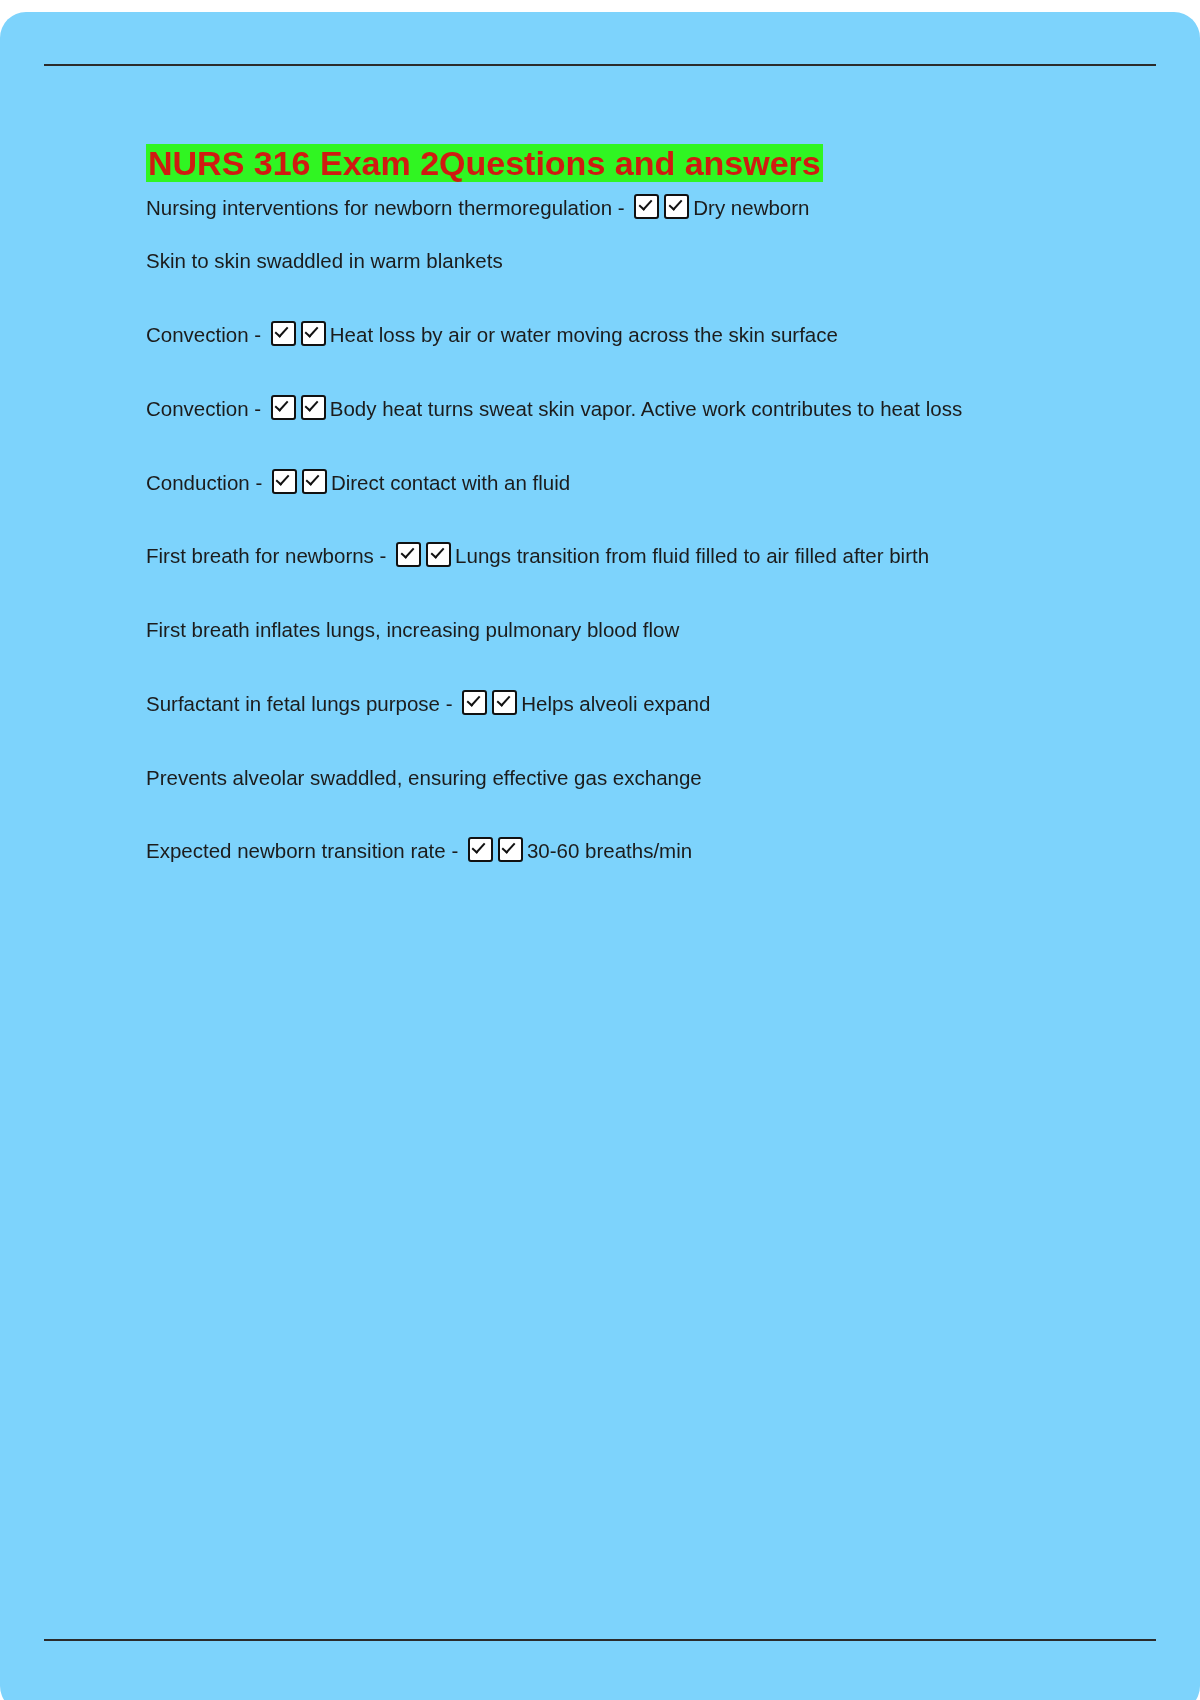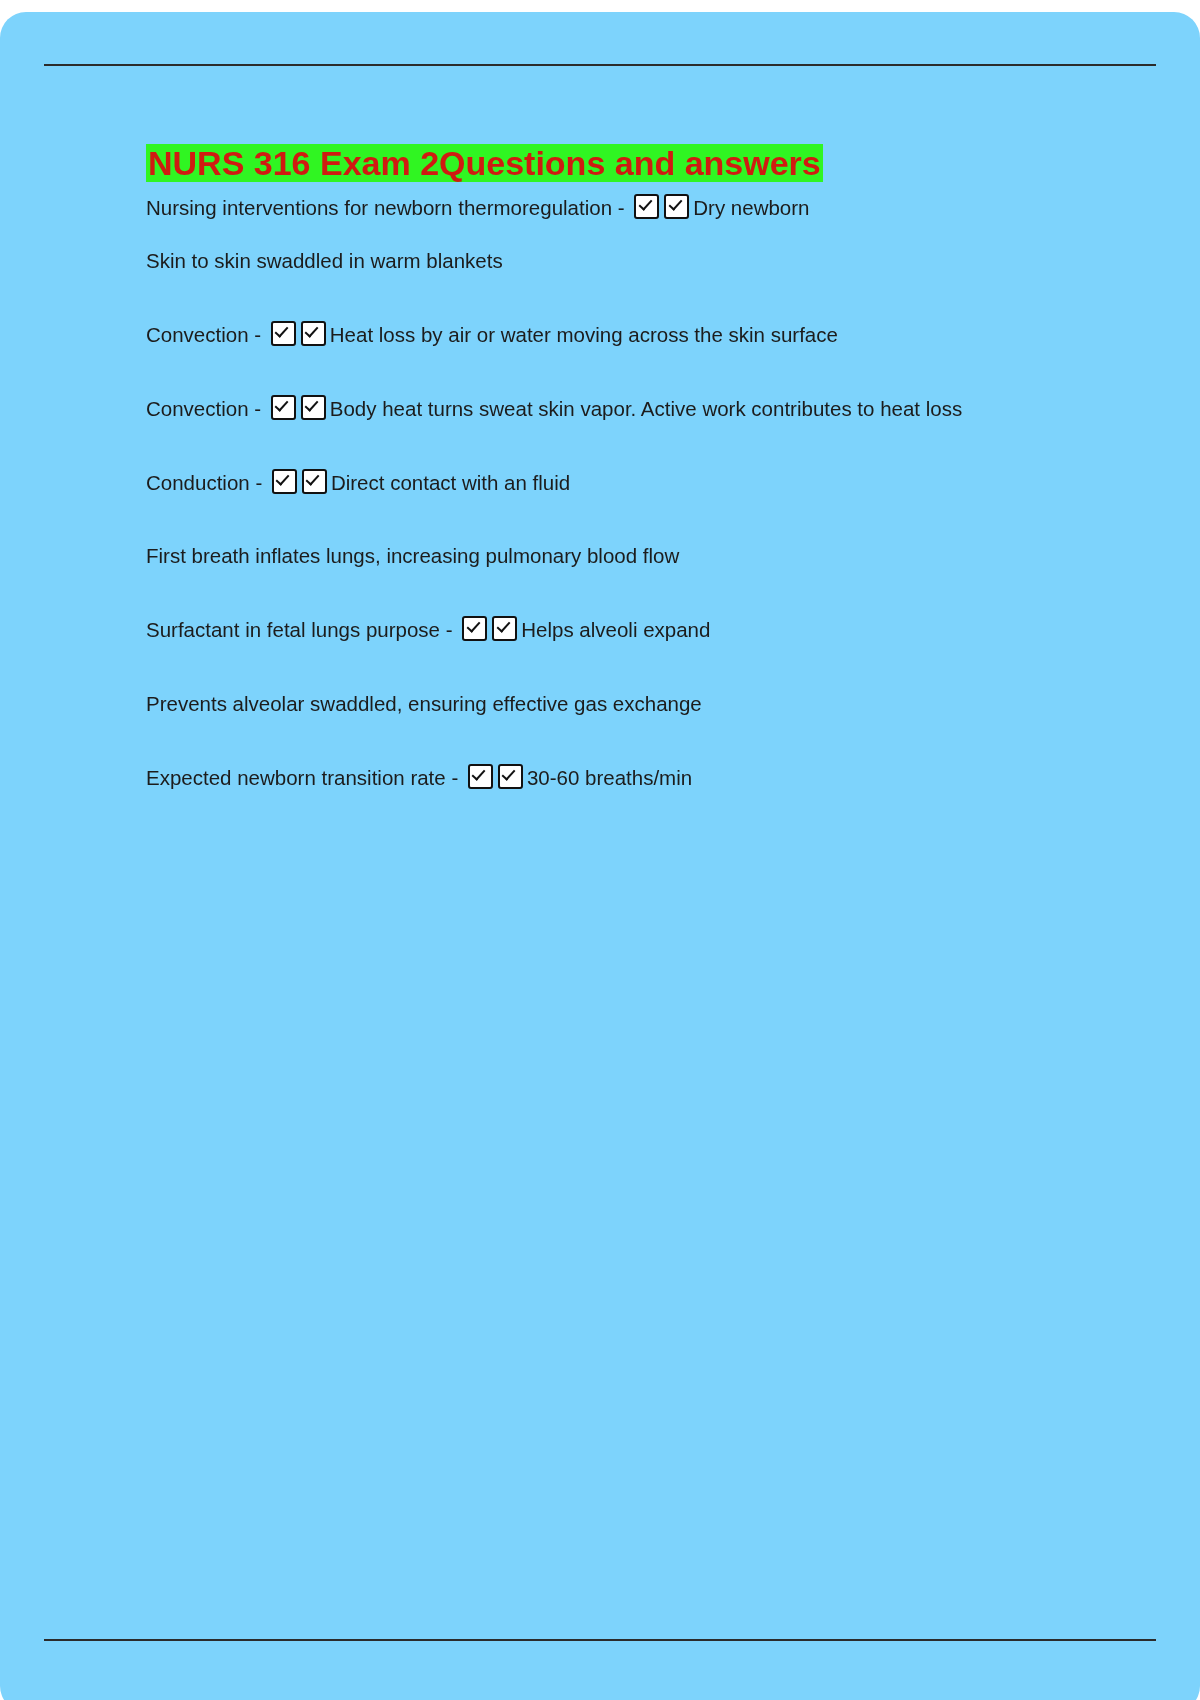--- a/index.html
+++ b/index.html
@@ -103,20 +103,21 @@
 
   <div class="content">
 
     <h1 class="doc-title"><span class="hl">NURS 316 Exam 2Questions and answers</span></h1>
 
     <div id="entries">
         <p class="block"><span>Nursing interventions for newborn thermoregulation - </span><span class="cks"><span class="ck"></span><span class="ck"></span></span><span>Dry newborn</span><span class="sub">Skin to skin swaddled in warm blankets</span></p>
         <p class="block"><span>Convection - </span><span class="cks"><span class="ck"></span><span class="ck"></span></span><span>Heat loss by air or water moving across the skin surface</span></p>
         <p class="block"><span>Convection - </span><span class="cks"><span class="ck"></span><span class="ck"></span></span><span>Body heat turns sweat skin vapor. Active work contributes to heat loss</span></p>
         <p class="block"><span>Conduction - </span><span class="cks"><span class="ck"></span><span class="ck"></span></span><span>Direct contact with an fluid</span></p>
+        <p class="block"><span>First breath for newborns - </span><span class="cks"><span class="ck"></span><span class="ck"></span></span><span>Lungs transition from fluid filled to air filled after birth</span></p>
         <p class="block"><span>First breath inflates lungs, increasing pulmonary blood flow</span></p>
         <p class="block"><span>Surfactant in fetal lungs purpose - </span><span class="cks"><span class="ck"></span><span class="ck"></span></span><span>Helps alveoli expand</span></p>
         <p class="block"><span>Prevents alveolar swaddled, ensuring effective gas exchange</span></p>
         <p class="block"><span>Expected newborn transition rate - </span><span class="cks"><span class="ck"></span><span class="ck"></span></span><span>30-60 breaths/min</span></p>
       </div>
 
   </div>
 </div>
 
 </body></html>

